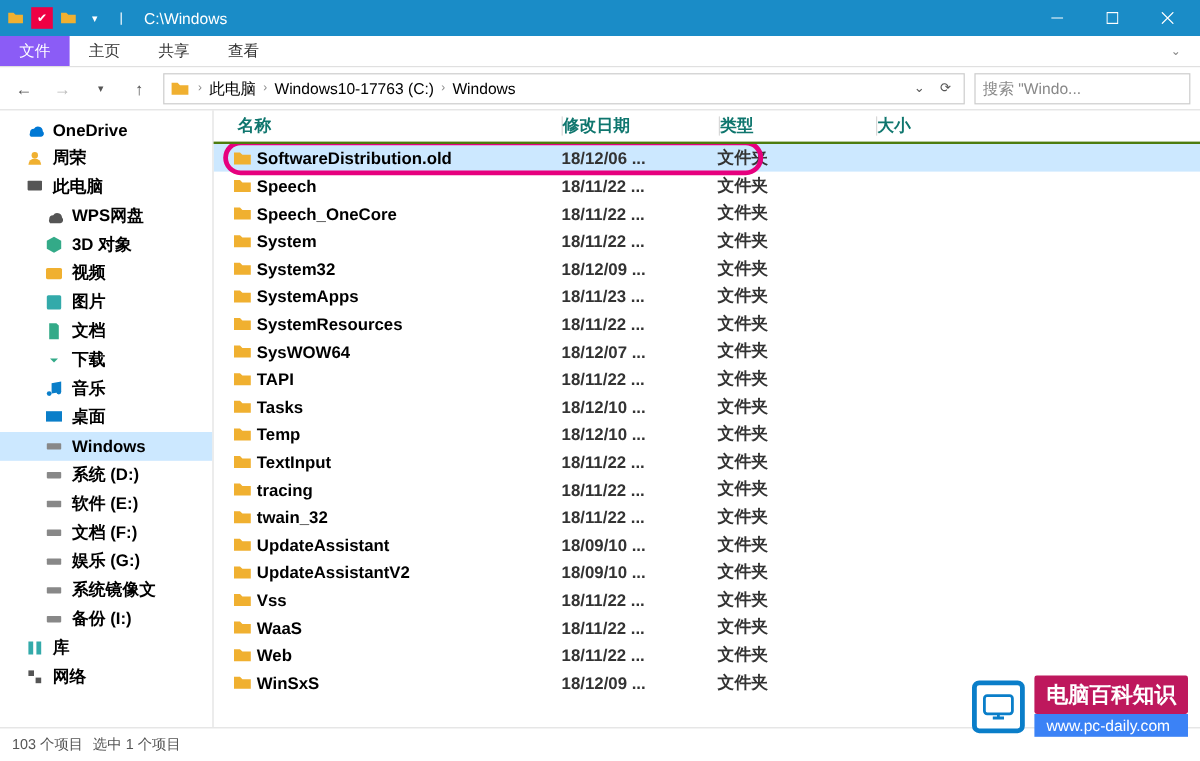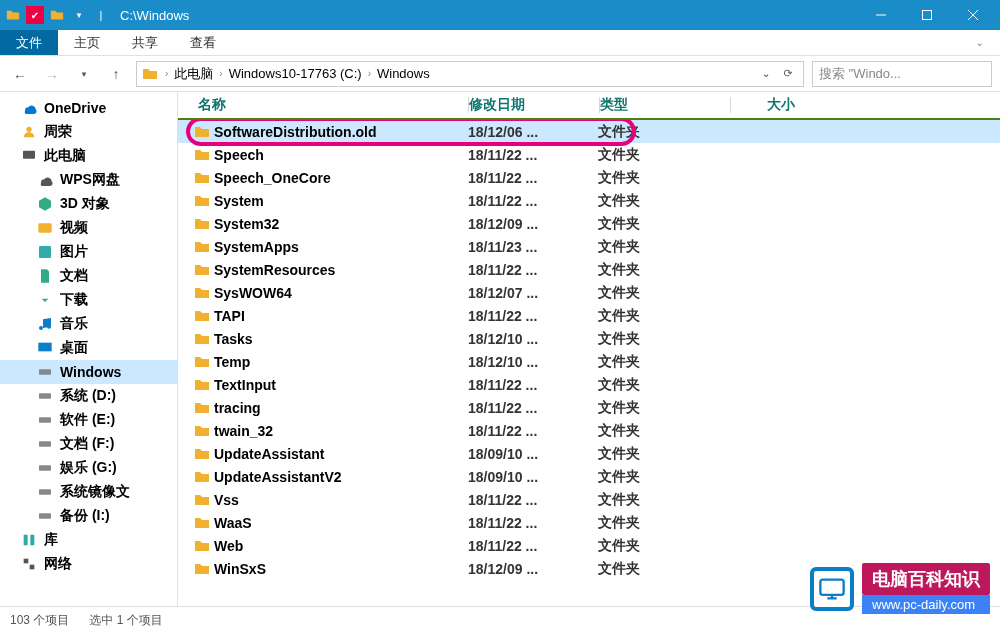--- a/index.html
+++ b/index.html
@@ -7,21 +7,21 @@
 
 .titlebar { height: 30px; background: #1a8cc7; color: #fff; display: flex; align-items: center; padding: 0 4px; }
 .titlebar .qa { display: flex; gap: 4px; margin-right: 10px; }
 .titlebar .qa-item { width: 18px; height: 18px; display: flex; align-items: center; justify-content: center; font-size: 11px; }
 .titlebar .title { font-size: 13px; flex: 1; }
 .titlebar .win-controls { display: flex; }
 .titlebar .win-btn { width: 46px; height: 30px; display: flex; align-items: center; justify-content: center; }
 
 .ribbon-tabs { height: 26px; background: #fff; display: flex; border-bottom: 1px solid #e0e0e0; }
 .ribbon-tab { padding: 3px 16px; font-size: 13px; color: #333; display: flex; align-items: center; }
-.ribbon-tab.file { background: #0369a1; color: #fff; }
+.ribbon-tab.file { background: #8b5cf6; color: #fff; }
 
 .nav-bar { height: 36px; display: flex; align-items: center; padding: 4px 8px; gap: 8px; border-bottom: 1px solid #e0e0e0; }
 .nav-arrow { width: 24px; height: 24px; display: flex; align-items: center; justify-content: center; font-size: 14px; color: #555; }
 .nav-arrow.disabled { color: #bbb; }
 .breadcrumb { flex: 1; height: 26px; border: 1px solid #ccc; display: flex; align-items: center; padding: 0 4px; font-size: 13px; }
 .breadcrumb .bc-icon { width: 18px; height: 18px; display: flex; align-items: center; justify-content: center; color: #f0b030; }
 .breadcrumb .bc-sep { padding: 0 6px; color: #888; font-size: 10px; }
 .breadcrumb .bc-item { color: #000; }
 .breadcrumb .bc-spacer { flex: 1; }
 .breadcrumb .bc-drop, .breadcrumb .bc-refresh { width: 22px; display: flex; justify-content: center; color: #555; font-size: 11px; }
@@ -32,34 +32,34 @@
 .tree-item { height: 24px; display: flex; align-items: center; padding-left: 20px; font-size: 14px; color: #000; gap: 6px; }
 .tree-item.l2 { padding-left: 36px; }
 .tree-item.selected { background: #cce8ff; }
 .tree-item .t-icon { width: 18px; height: 18px; display: flex; align-items: center; justify-content: center; font-size: 13px; }
 
 .list-area { flex: 1; display: flex; flex-direction: column; }
 .col-headers { height: 28px; display: flex; align-items: center; border-bottom: 2px solid #4d7c0f; font-size: 14px; color: #0f766e; }
 .col-name { width: 290px; padding-left: 20px; }
 .col-date { width: 130px; }
 .col-type { width: 130px; }
-.col-size { width: 100px; text-align: center; }
+.col-size { width: 100px; }
 .divider { width: 1px; height: 16px; background: #d8d8d8; }
 
 .file-rows { flex: 1; overflow: hidden; }
 .file-row { height: 23px; display: flex; align-items: center; font-size: 14px; color: #000; }
 .file-row.selected { background: #cce8ff; }
 .file-row.highlighted { position: relative; }
 .file-row.highlighted::before { content: ""; position: absolute; left: 8px; width: 442px; top: -3px; bottom: -3px; border: 4px solid #e6007e; border-radius: 16px; pointer-events: none; }
 .file-row .f-icon { width: 20px; margin-left: 14px; display: flex; justify-content: center; color: #f0b030; }
 .file-row .f-name { width: 256px; padding-left: 2px; }
 .file-row .f-date { width: 130px; color: #333; }
 .file-row .f-type { width: 130px; color: #333; }
 
-.status-bar { height: 28px; border-top: 1px solid #e0e0e0; display: flex; align-items: center; padding: 0 10px; font-size: 12px; color: #555; gap: 20px; }
+.status-bar { height: 28px; border-top: 1px solid #e0e0e0; display: flex; align-items: center; padding: 0 10px; font-size: 12px; color: #555; gap: 8px; }
 
 .watermark { position: absolute; right: 10px; bottom: 20px; display: flex; align-items: center; gap: 8px; }
 .watermark .wm-badge { background: #be185d; color: #fff; padding: 4px 10px; font-weight: bold; font-size: 18px; border-radius: 2px; display:flex; align-items:center; gap:6px;}
 .watermark .wm-url { background: #3b82f6; color: #fff; padding: 2px 10px; font-size: 13px; }
 .watermark .wm-icon { width: 44px; height: 44px; border: 4px solid #0a7ec9; border-radius: 6px; display:flex; align-items:center; justify-content:center; color:#0a7ec9; background:#fff; }
 
 svg { display: block; }
 </style>
 </head>
 <body>

